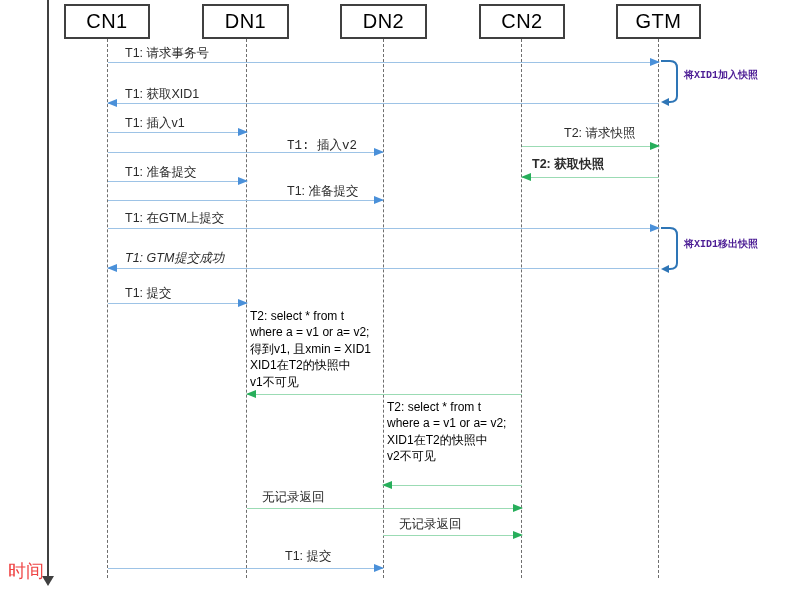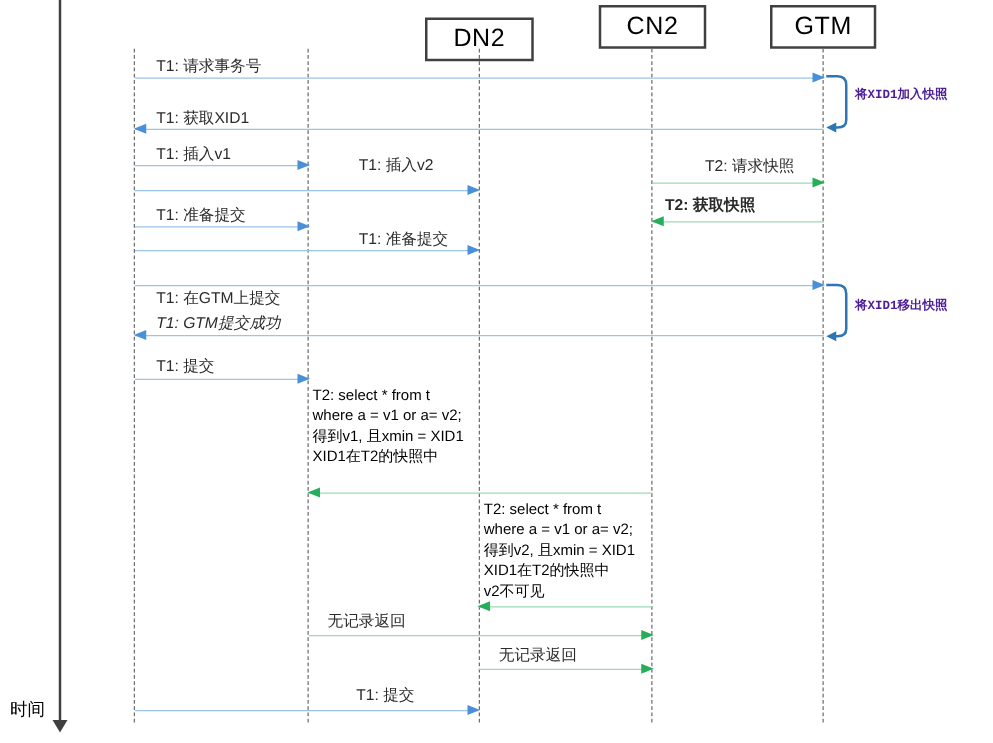--- a/index.html
+++ b/index.html
@@ -12,21 +12,21 @@
     position:absolute;top:4px;height:31px;background:#fff;border:2px solid #404040;
     display:flex;align-items:center;justify-content:center;
     font-size:20px;color:#000;letter-spacing:0.5px;
   }
   
   .life{position:absolute;top:39px;height:539px;width:0;border-left:1px dashed #6e6e6e;}
   
   .time-line{position:absolute;left:47px;top:0;width:2px;height:577px;background:#404040;}
   .time-head{position:absolute;left:42px;top:576px;width:0;height:0;
     border-left:6px solid transparent;border-right:6px solid transparent;border-top:10px solid #404040;}
-  .time-label{position:absolute;left:8px;top:559px;font-size:14px;color:#000000;}
+  .time-label{position:absolute;left:8px;top:559px;font-size:18px;color:#ef4444;}
   
   .arrow{position:absolute;height:9px;}
   .arrow .ln{position:absolute;left:0;right:0;top:3.5px;height:1.6px;}
   .arrow .hd{position:absolute;top:0;width:0;height:0;border-top:4.5px solid transparent;border-bottom:4.5px solid transparent;}
   .arrow .hd.r{right:-1px;border-left:10px solid;}
   .arrow .hd.l{left:-1px;border-right:10px solid;}
   .t1 .ln{background:#9DC3E6;}
   .t1 .hd.r{border-left-color:#4A90D9;}
   .t1 .hd.l{border-right-color:#4A90D9;}
   .t2 .ln{background:#9BDBB4;}
@@ -43,21 +43,27 @@
 </style>
 </head>
 <body>
 
 <div class="stage">
 
   <div class="time-line"></div>
   <div class="time-head"></div>
   <div class="time-label">时间</div>
 
-  <div class="actor" style="left:340px;width:83px;margin-top:10px;">
+  <div class="actor" style="left:64px;width:82px;">
+      <span>CN1</span>
+    </div>
+  <div class="actor" style="left:202px;width:83px;">
+      <span>DN1</span>
+    </div>
+  <div class="actor" style="left:340px;width:83px;">
       <span>DN2</span>
     </div>
   <div class="actor" style="left:479px;width:82px;">
       <span>CN2</span>
     </div>
   <div class="actor" style="left:616px;width:81px;">
       <span>GTM</span>
     </div>
 
   <div class="life" style="left:107px;"></div>
@@ -81,21 +87,21 @@
   <div class="arrow t1" style="left:108px;top:128px;width:139px;">
     <div class="ln"></div>
       <div class="hd r"></div>
   </div>
   <div class="mlabel" style="left:125px;top:115px;">T1: 插入v1</div>
 
   <div class="arrow t1" style="left:108px;top:148px;width:275px;">
     <div class="ln"></div>
       <div class="hd r"></div>
   </div>
-  <div class="mlabel" style="left:287px;top:124px;">T1: 插入v2</div>
+  <div class="mlabel" style="left:287px;top:137px;font-family:Liberation Mono, monospace;">T1: 插入v2</div>
 
   <div class="arrow t2" style="left:522px;top:142px;width:137px;">
     <div class="ln"></div>
       <div class="hd r"></div>
   </div>
   <div class="mlabel" style="left:564px;top:125px;">T2: 请求快照</div>
 
   <div class="arrow t2" style="left:522px;top:173px;width:137px;">
     <div class="ln"></div>
       <div class="hd l"></div>
@@ -111,50 +117,50 @@
   <div class="arrow t1" style="left:108px;top:196px;width:275px;">
     <div class="ln"></div>
       <div class="hd r"></div>
   </div>
   <div class="mlabel" style="left:287px;top:183px;">T1: 准备提交</div>
 
   <div class="arrow t1" style="left:108px;top:224px;width:551px;">
     <div class="ln"></div>
       <div class="hd r"></div>
   </div>
-  <div class="mlabel" style="left:125px;top:210px;margin-top:20px;">T1: 在GTM上提交</div>
+  <div class="mlabel" style="left:125px;top:210px;">T1: 在GTM上提交</div>
 
   <div class="arrow t1" style="left:108px;top:264px;width:551px;">
     <div class="ln"></div>
       <div class="hd l"></div>
   </div>
   <div class="mlabel" style="left:125px;top:250px;font-style:italic;">T1: GTM提交成功</div>
 
   <div class="arrow t1" style="left:108px;top:299px;width:139px;">
     <div class="ln"></div>
       <div class="hd r"></div>
   </div>
   <div class="mlabel" style="left:125px;top:285px;">T1: 提交</div>
 
   <div class="note" style="left:250px;top:308px;">
     <div>T2: select * from t</div>
     <div>where a = v1 or a= v2;</div>
     <div><span>得到v1, 且</span><b>xmin = XID1</b></div>
     <div><b>XID1在T2的快照中</b></div>
+    <div>v1不可见</div>
   </div>
 
   <div class="arrow t2" style="left:247px;top:390px;width:275px;">
     <div class="ln"></div>
       <div class="hd l"></div>
   </div>
 
   <div class="note" style="left:387px;top:399px;">
     <div>T2: select * from t</div>
     <div>where a = v1 or a= v2;</div>
-    <div><span>得到v2, 且</span><b>xmin = XID1</b></div>
     <div><b>XID1在T2的快照中</b></div>
     <div>v2不可见</div>
   </div>
 
   <div class="arrow t2" style="left:383px;top:481px;width:139px;">
     <div class="ln"></div>
       <div class="hd l"></div>
   </div>
 
   <div class="arrow t2" style="left:247px;top:504px;width:275px;">

